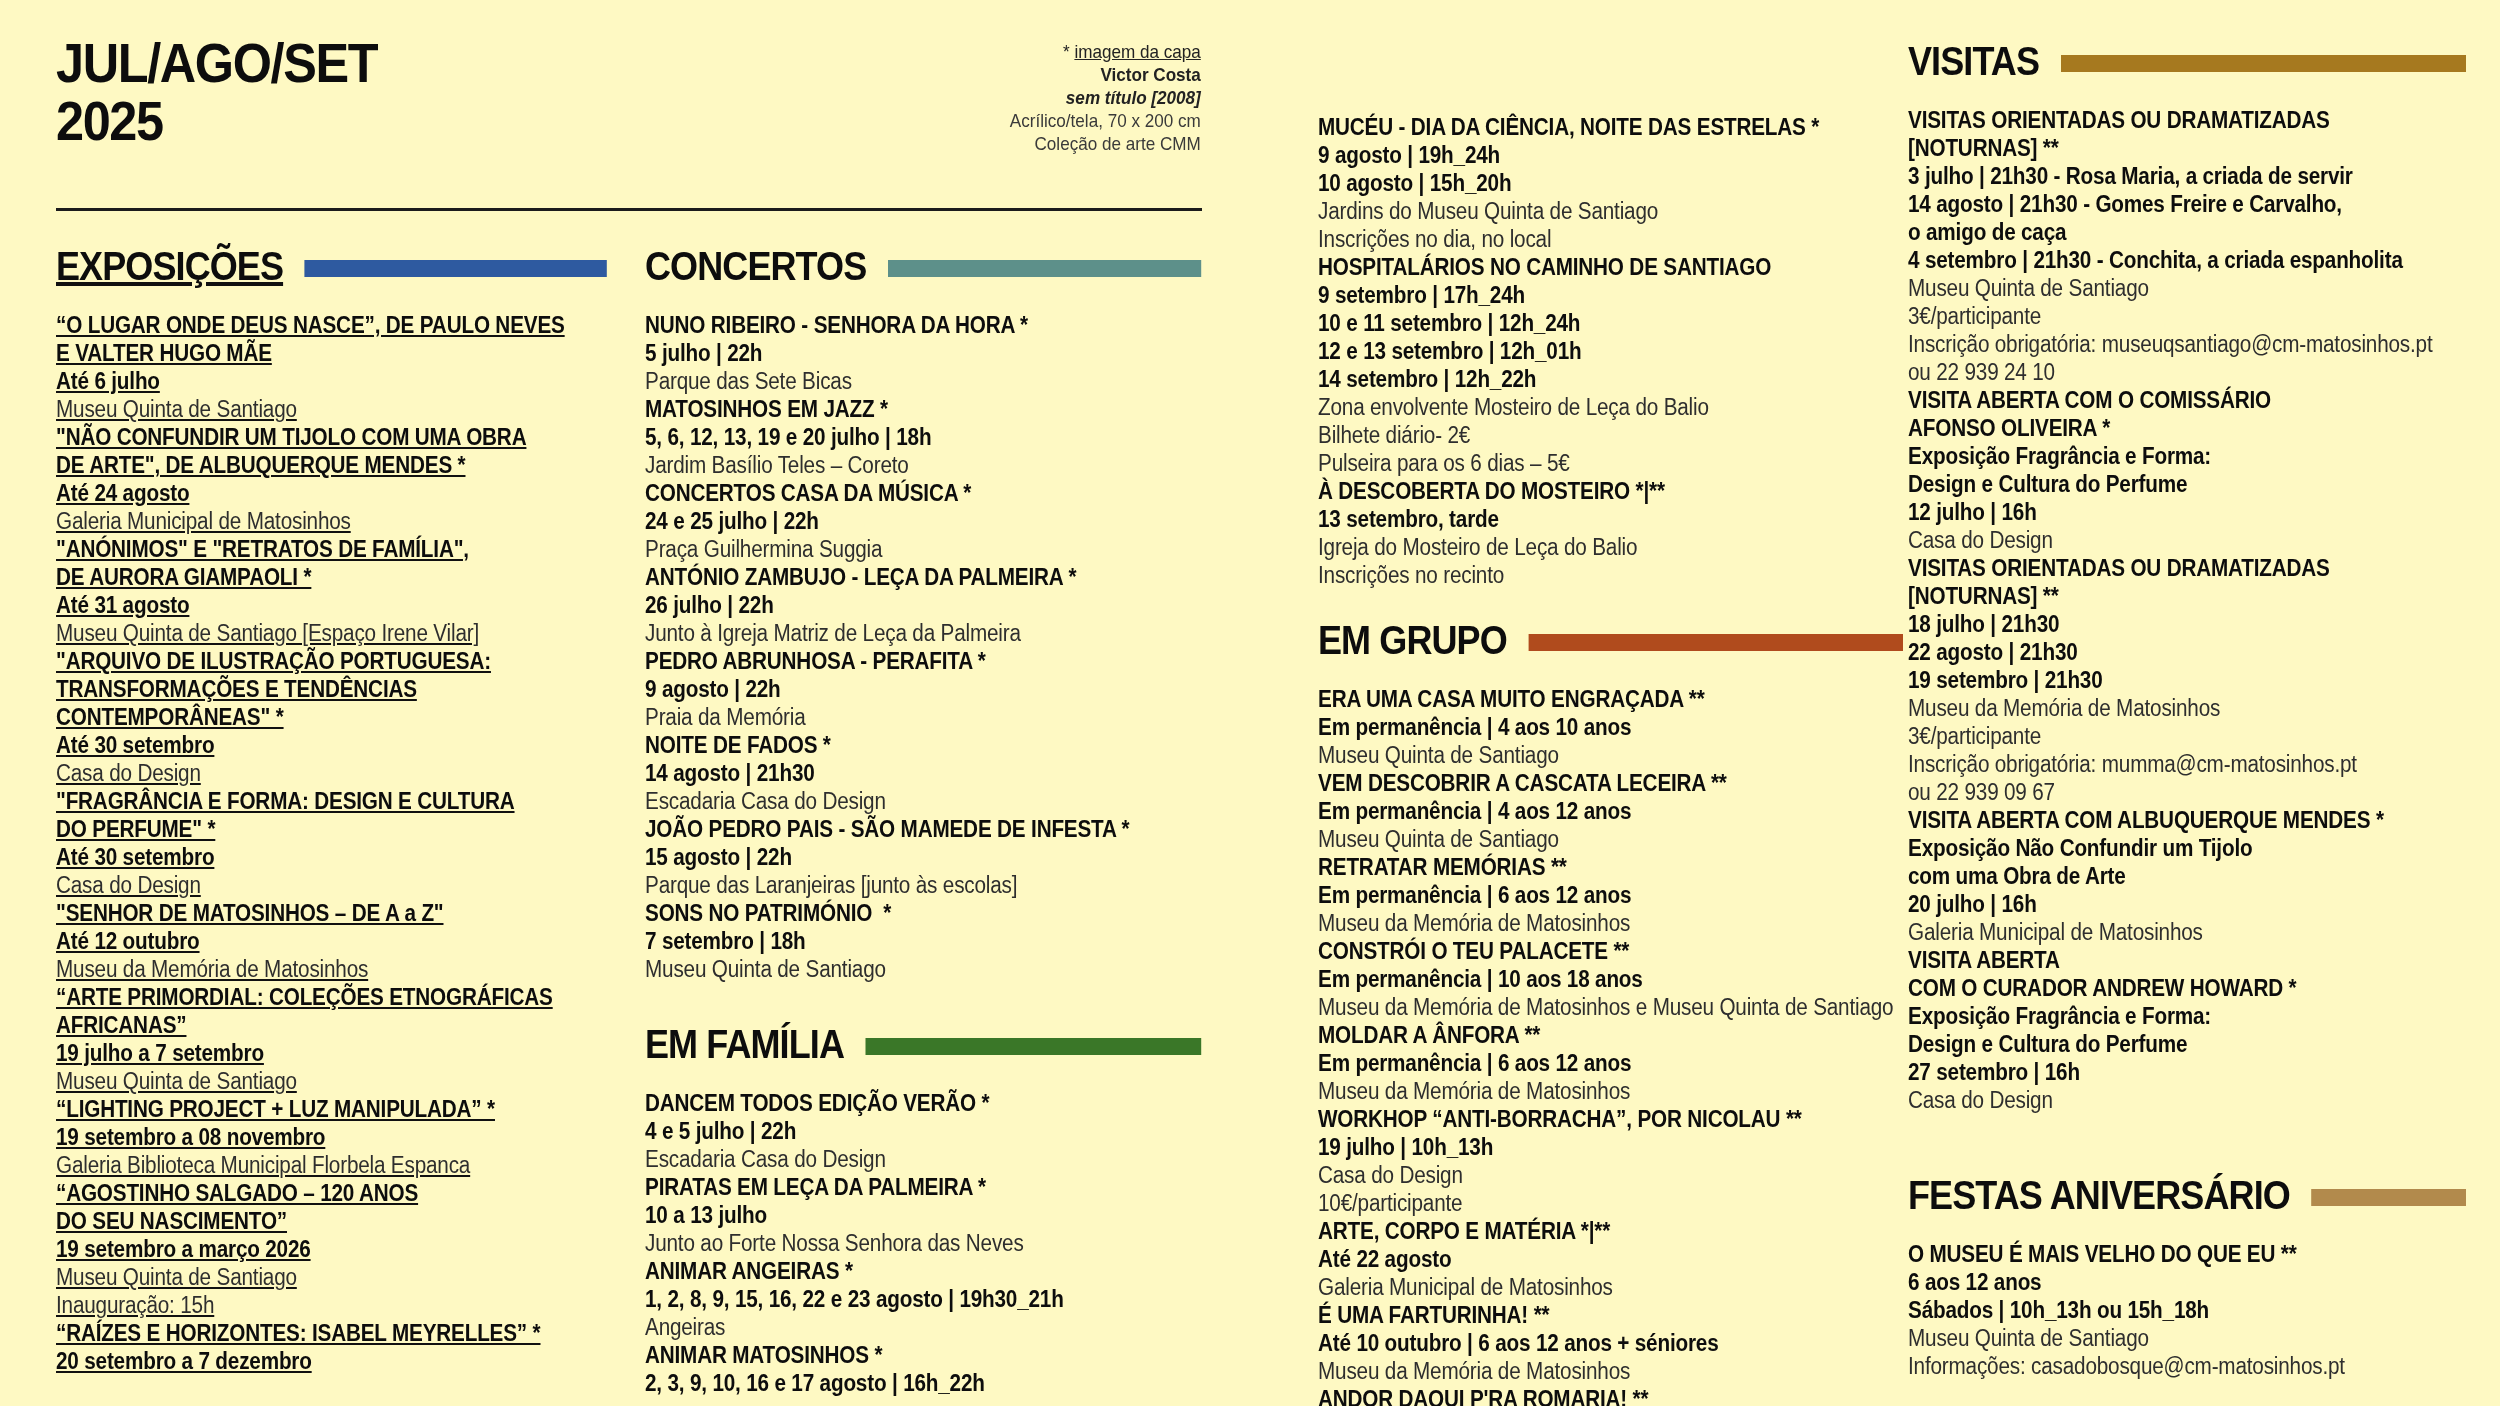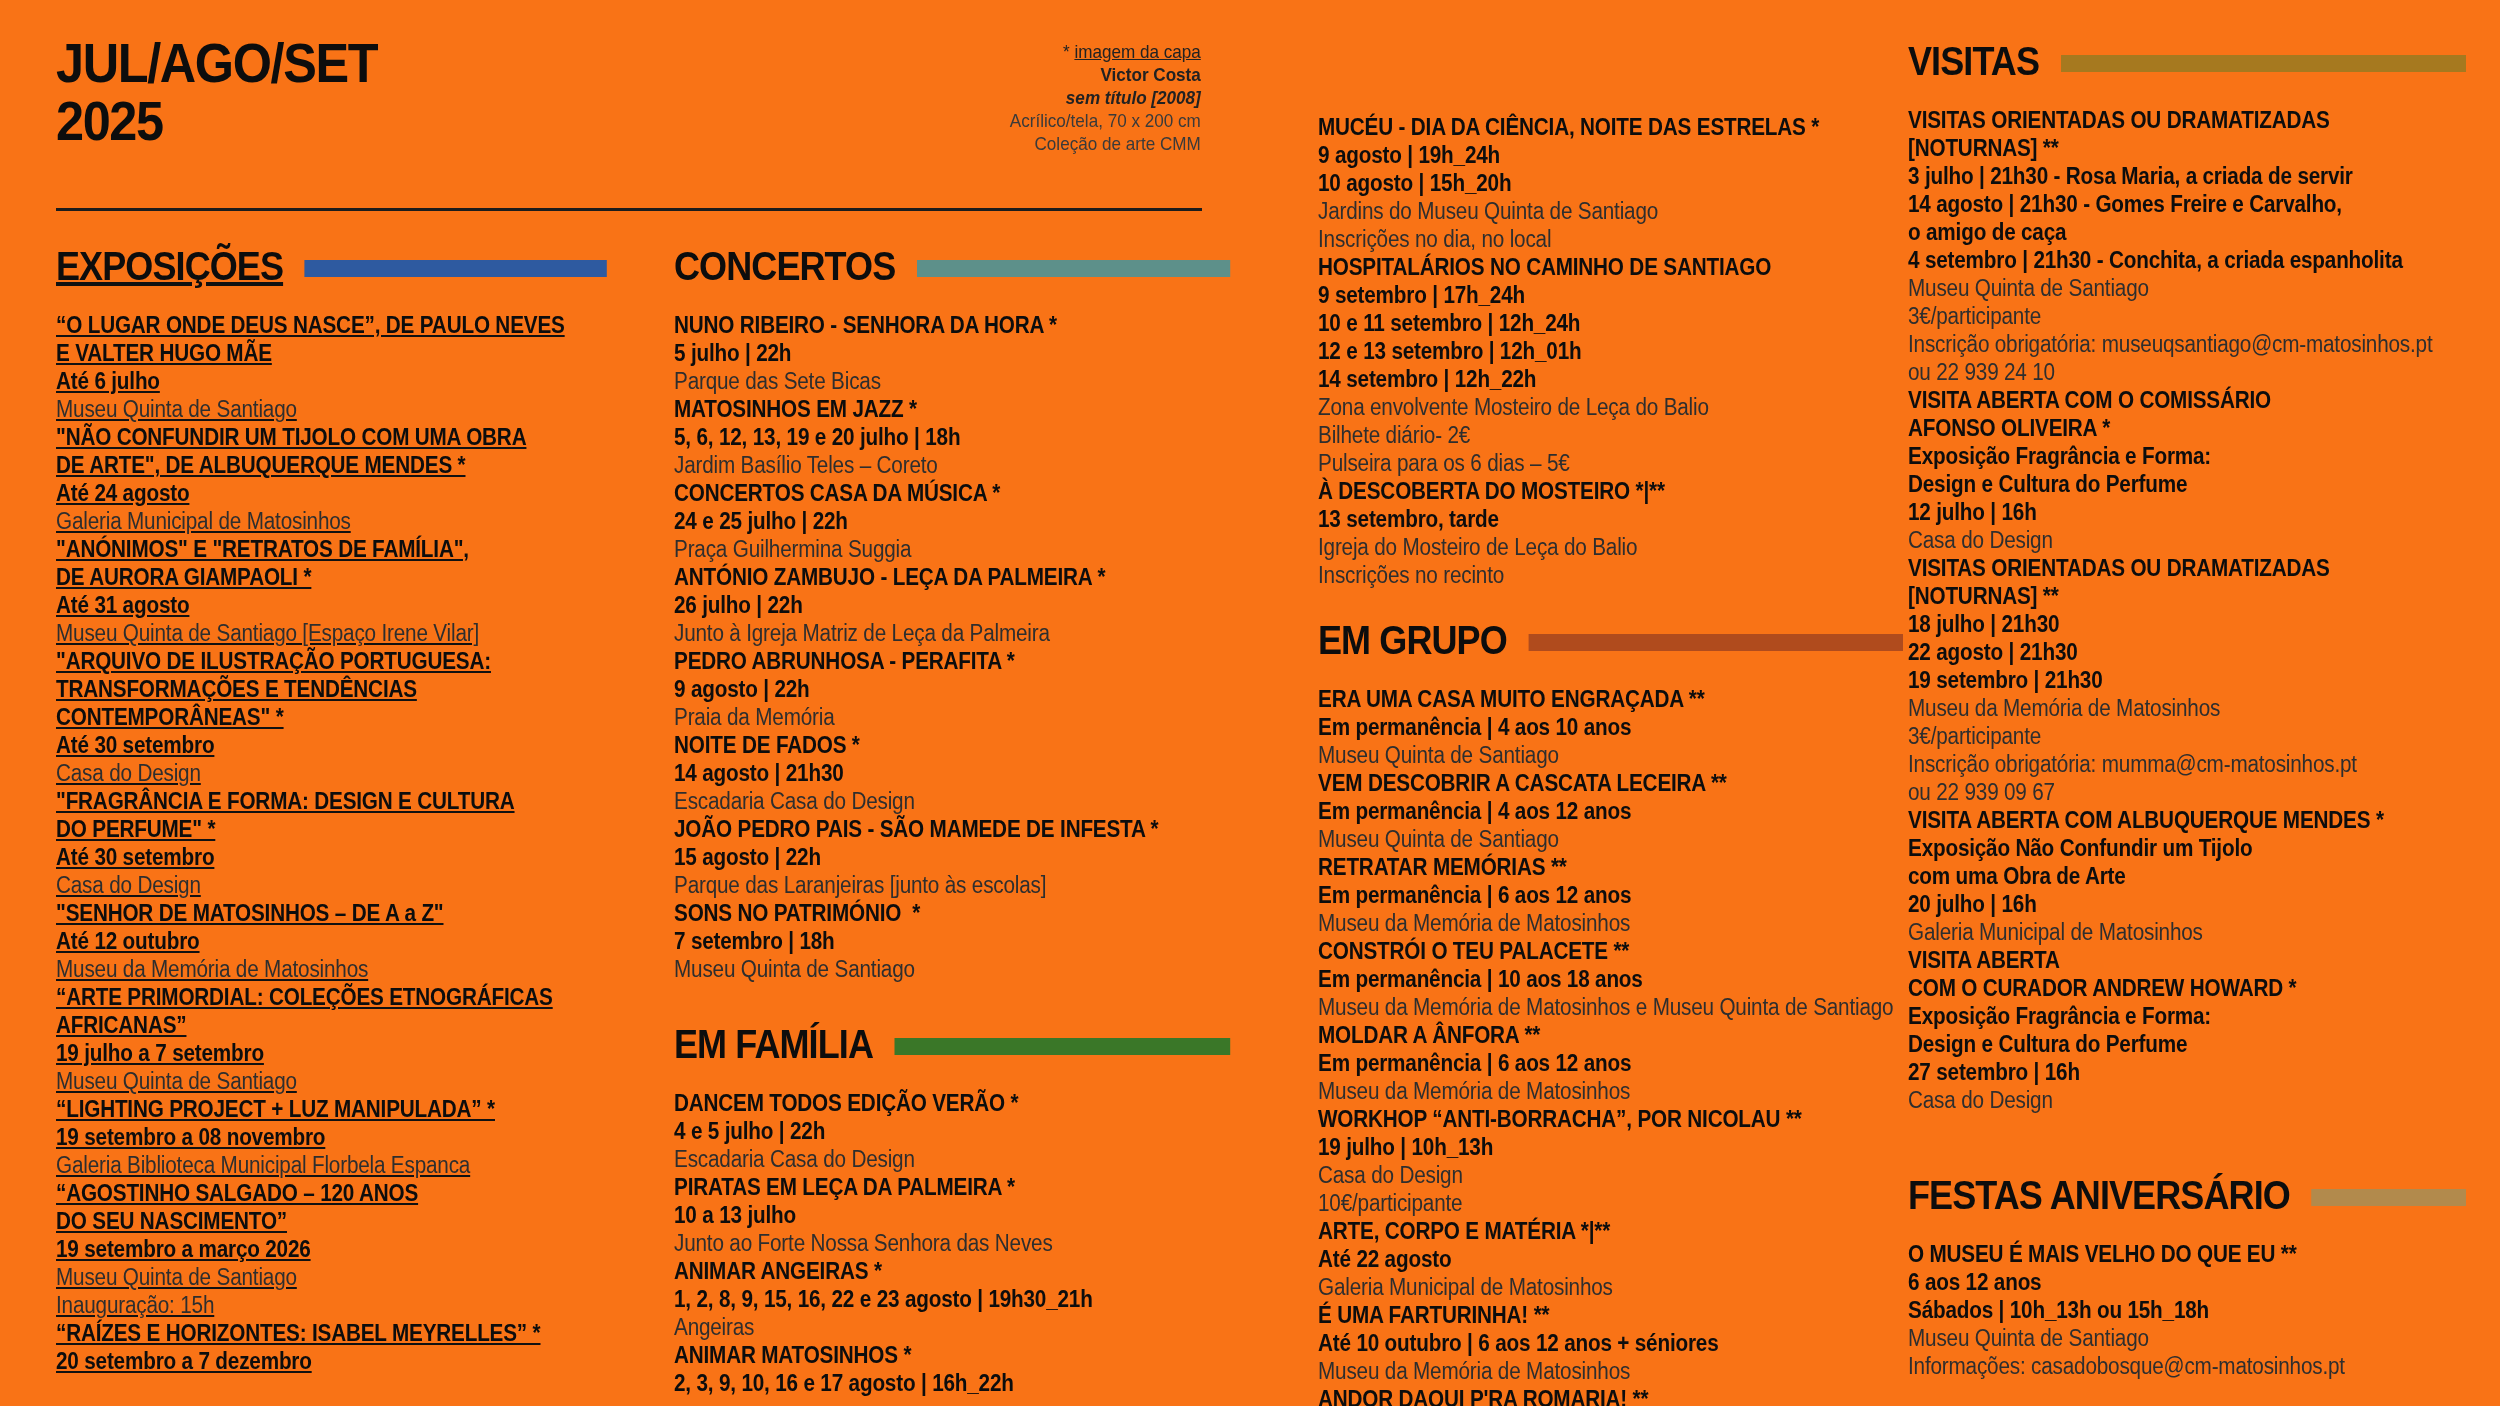--- a/index.html
+++ b/index.html
@@ -1,33 +1,33 @@
 <!DOCTYPE html>
 <html><head>
 <meta charset="utf-8">
 <style>
   html,body{margin:0;padding:0;background:#ffffff;}
-  .page{position:relative;width:2500px;height:1406px;background:#f97316;overflow:hidden;
+  .page{position:relative;width:2500px;height:1406px;background:#fef9c3;overflow:hidden;
         font-family:"Liberation Sans",sans-serif;color:#111;}
   
   .header{position:absolute;left:56px;top:34px;width:1272px;}
   .header-inner{display:flex;justify-content:space-between;align-items:flex-start;
                 transform:scaleX(.9);transform-origin:0 0;width:1272px;}
   .masthead{font-weight:700;font-size:56px;line-height:58px;letter-spacing:-1.5px;color:#0d0d0d;}
   .credit{text-align:right;font-size:19px;line-height:23px;color:#222;padding-top:6px;}
   .credit .u{text-decoration:underline;}
   .credit-artist{font-weight:700;}
   .credit-work{font-weight:700;font-style:italic;}
   .credit-medium,.credit-coll{color:#3a3a3a;}
   .rule{position:absolute;left:56px;top:208px;width:1146px;height:3px;background:#1c1c1c;}
   
   .col{position:absolute;top:0;}
   .col-inner{transform:scaleX(.9);transform-origin:0 0;}
   #c1{left:56px;text-decoration:underline;}  #c1 .col-inner{width:612px;padding-top:245px;}
-  #c2{left:674px;} #c2 .col-inner{width:618px;padding-top:245px;}
+  #c2{left:645px;} #c2 .col-inner{width:618px;padding-top:245px;}
   #c3{left:1318px;}#c3 .col-inner{width:650px;padding-top:113px;}
   #c4{left:1908px;}#c4 .col-inner{width:620px;padding-top:40px;}
   
   .sec{display:flex;align-items:center;height:42px;margin-bottom:24px;}
   .sec-title{font-weight:700;font-size:40px;line-height:42px;letter-spacing:-1px;
              white-space:nowrap;color:#0d0d0d;}
   .sec-bar{flex:1;height:17px;margin-left:24px;margin-top:4px;}
   
   .ln{font-size:23px;line-height:28px;white-space:nowrap;letter-spacing:-0.2px;}
   .ln.t,.ln.b{font-weight:700;color:#0d0d0d;}

